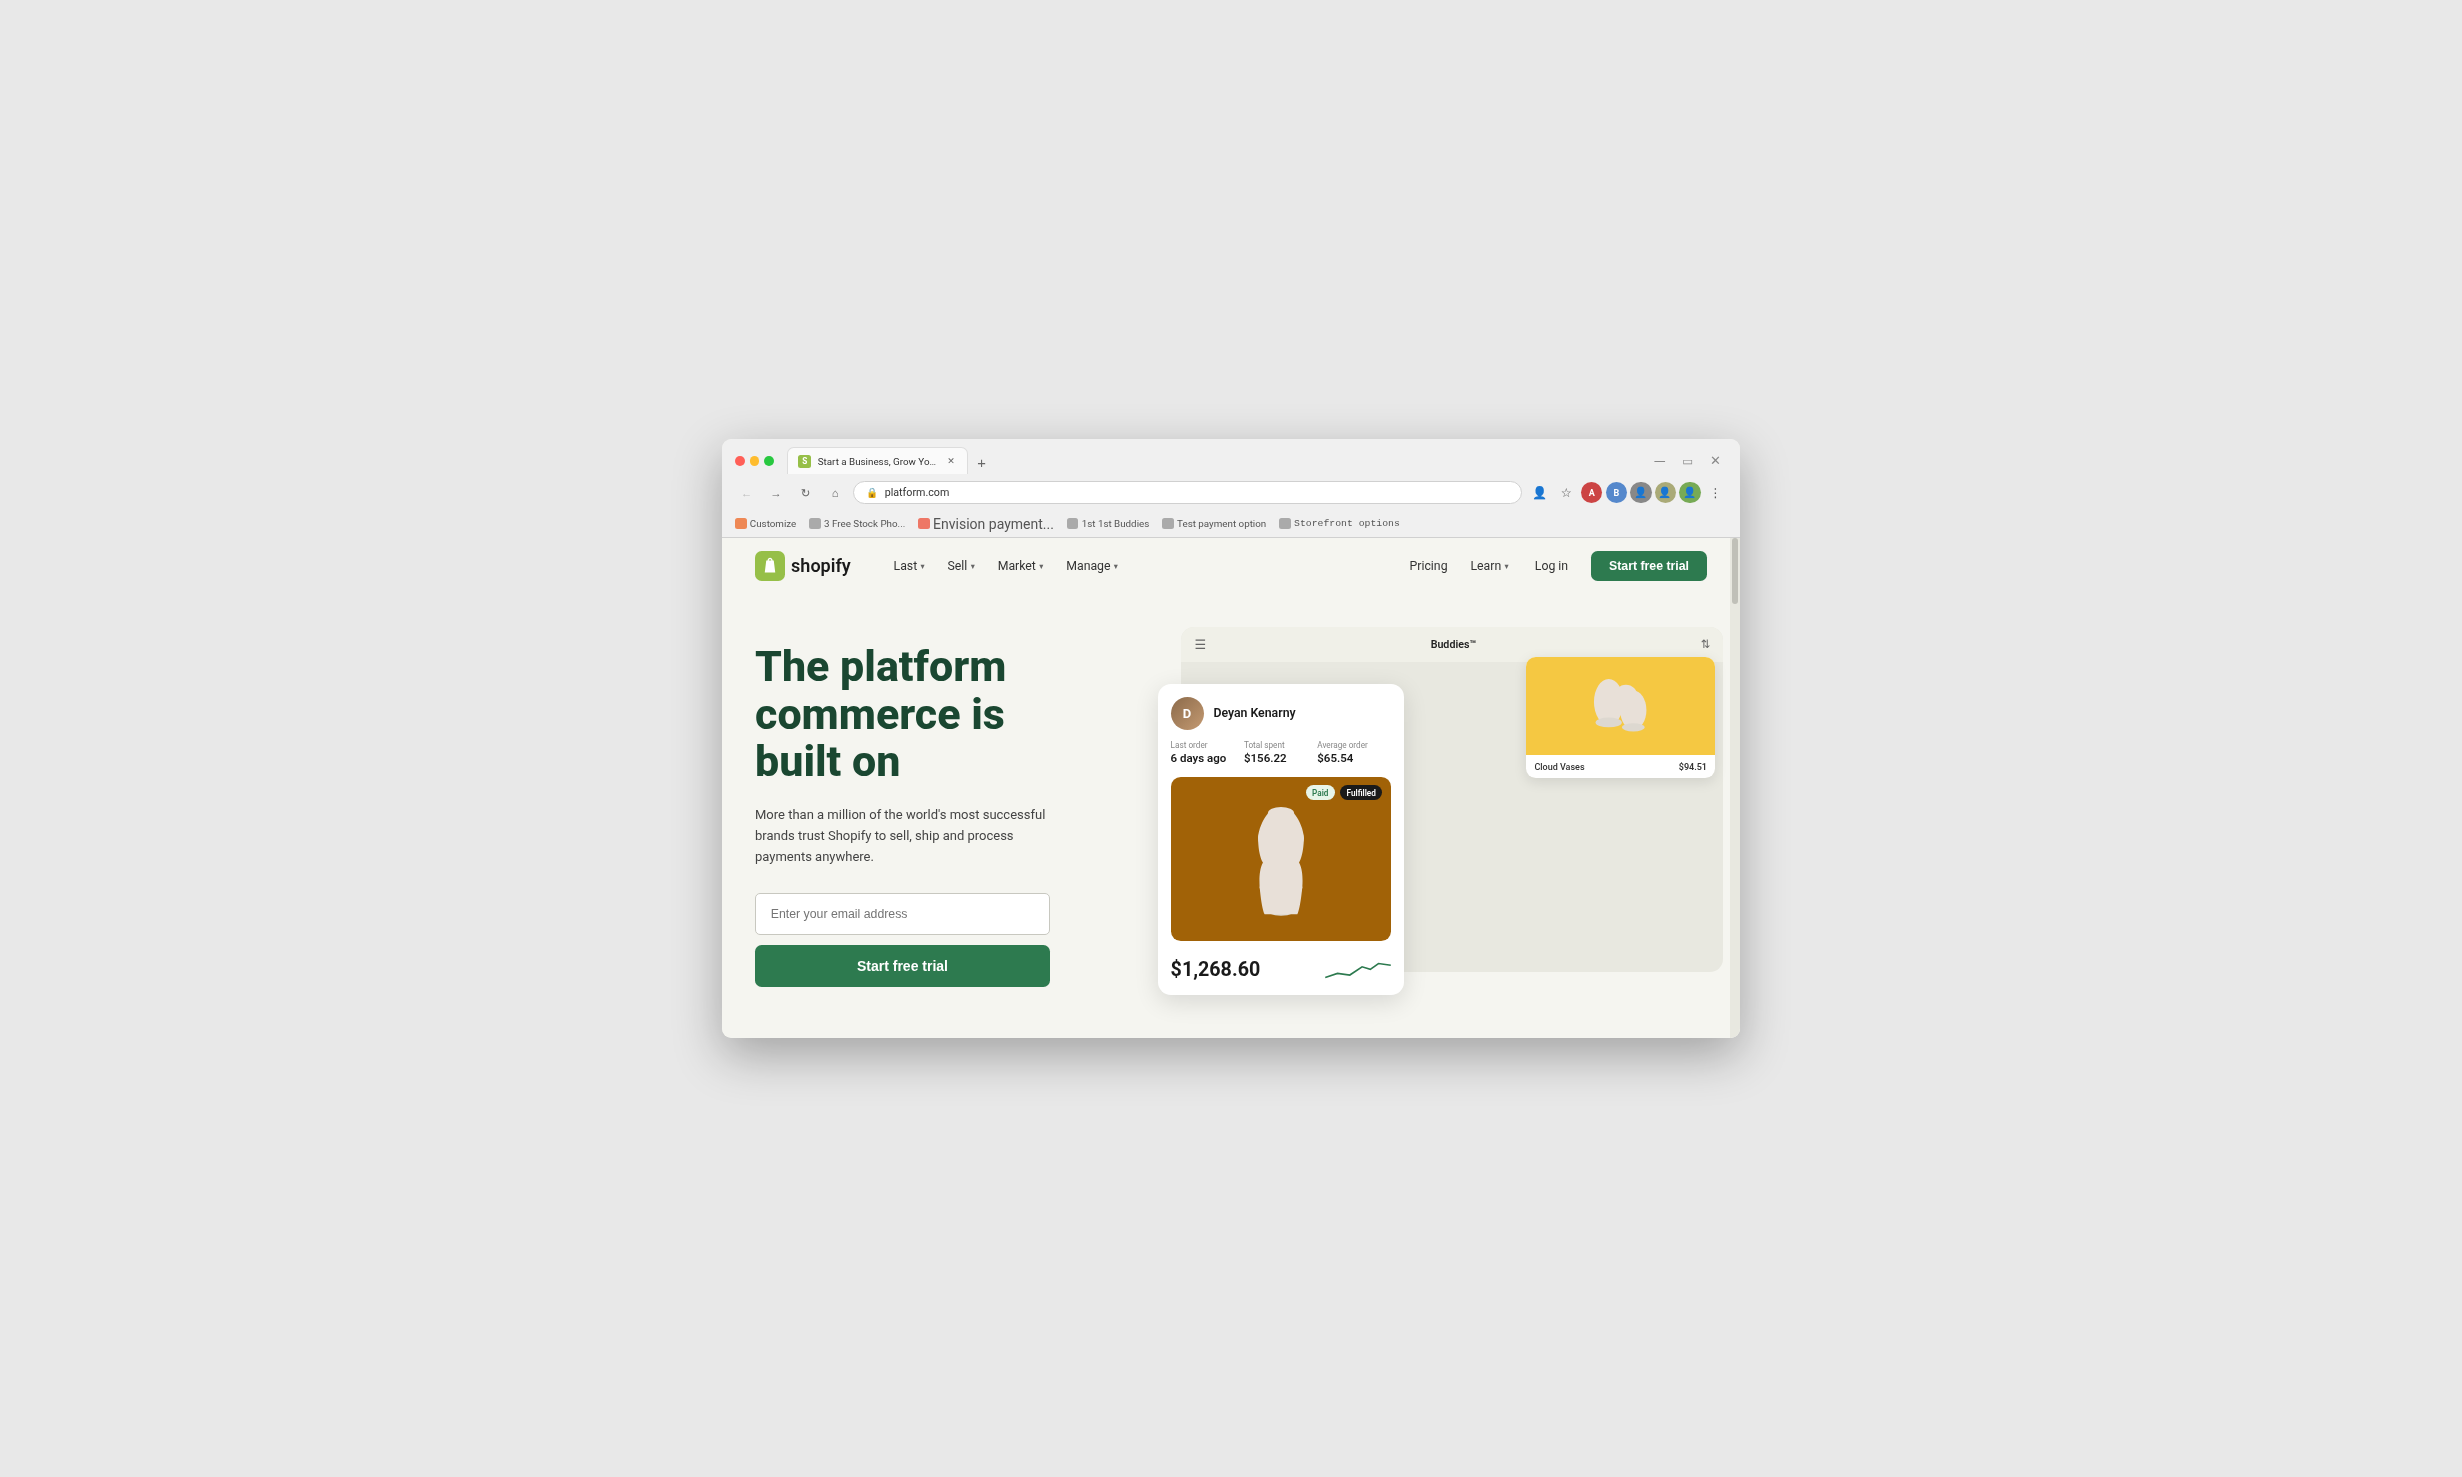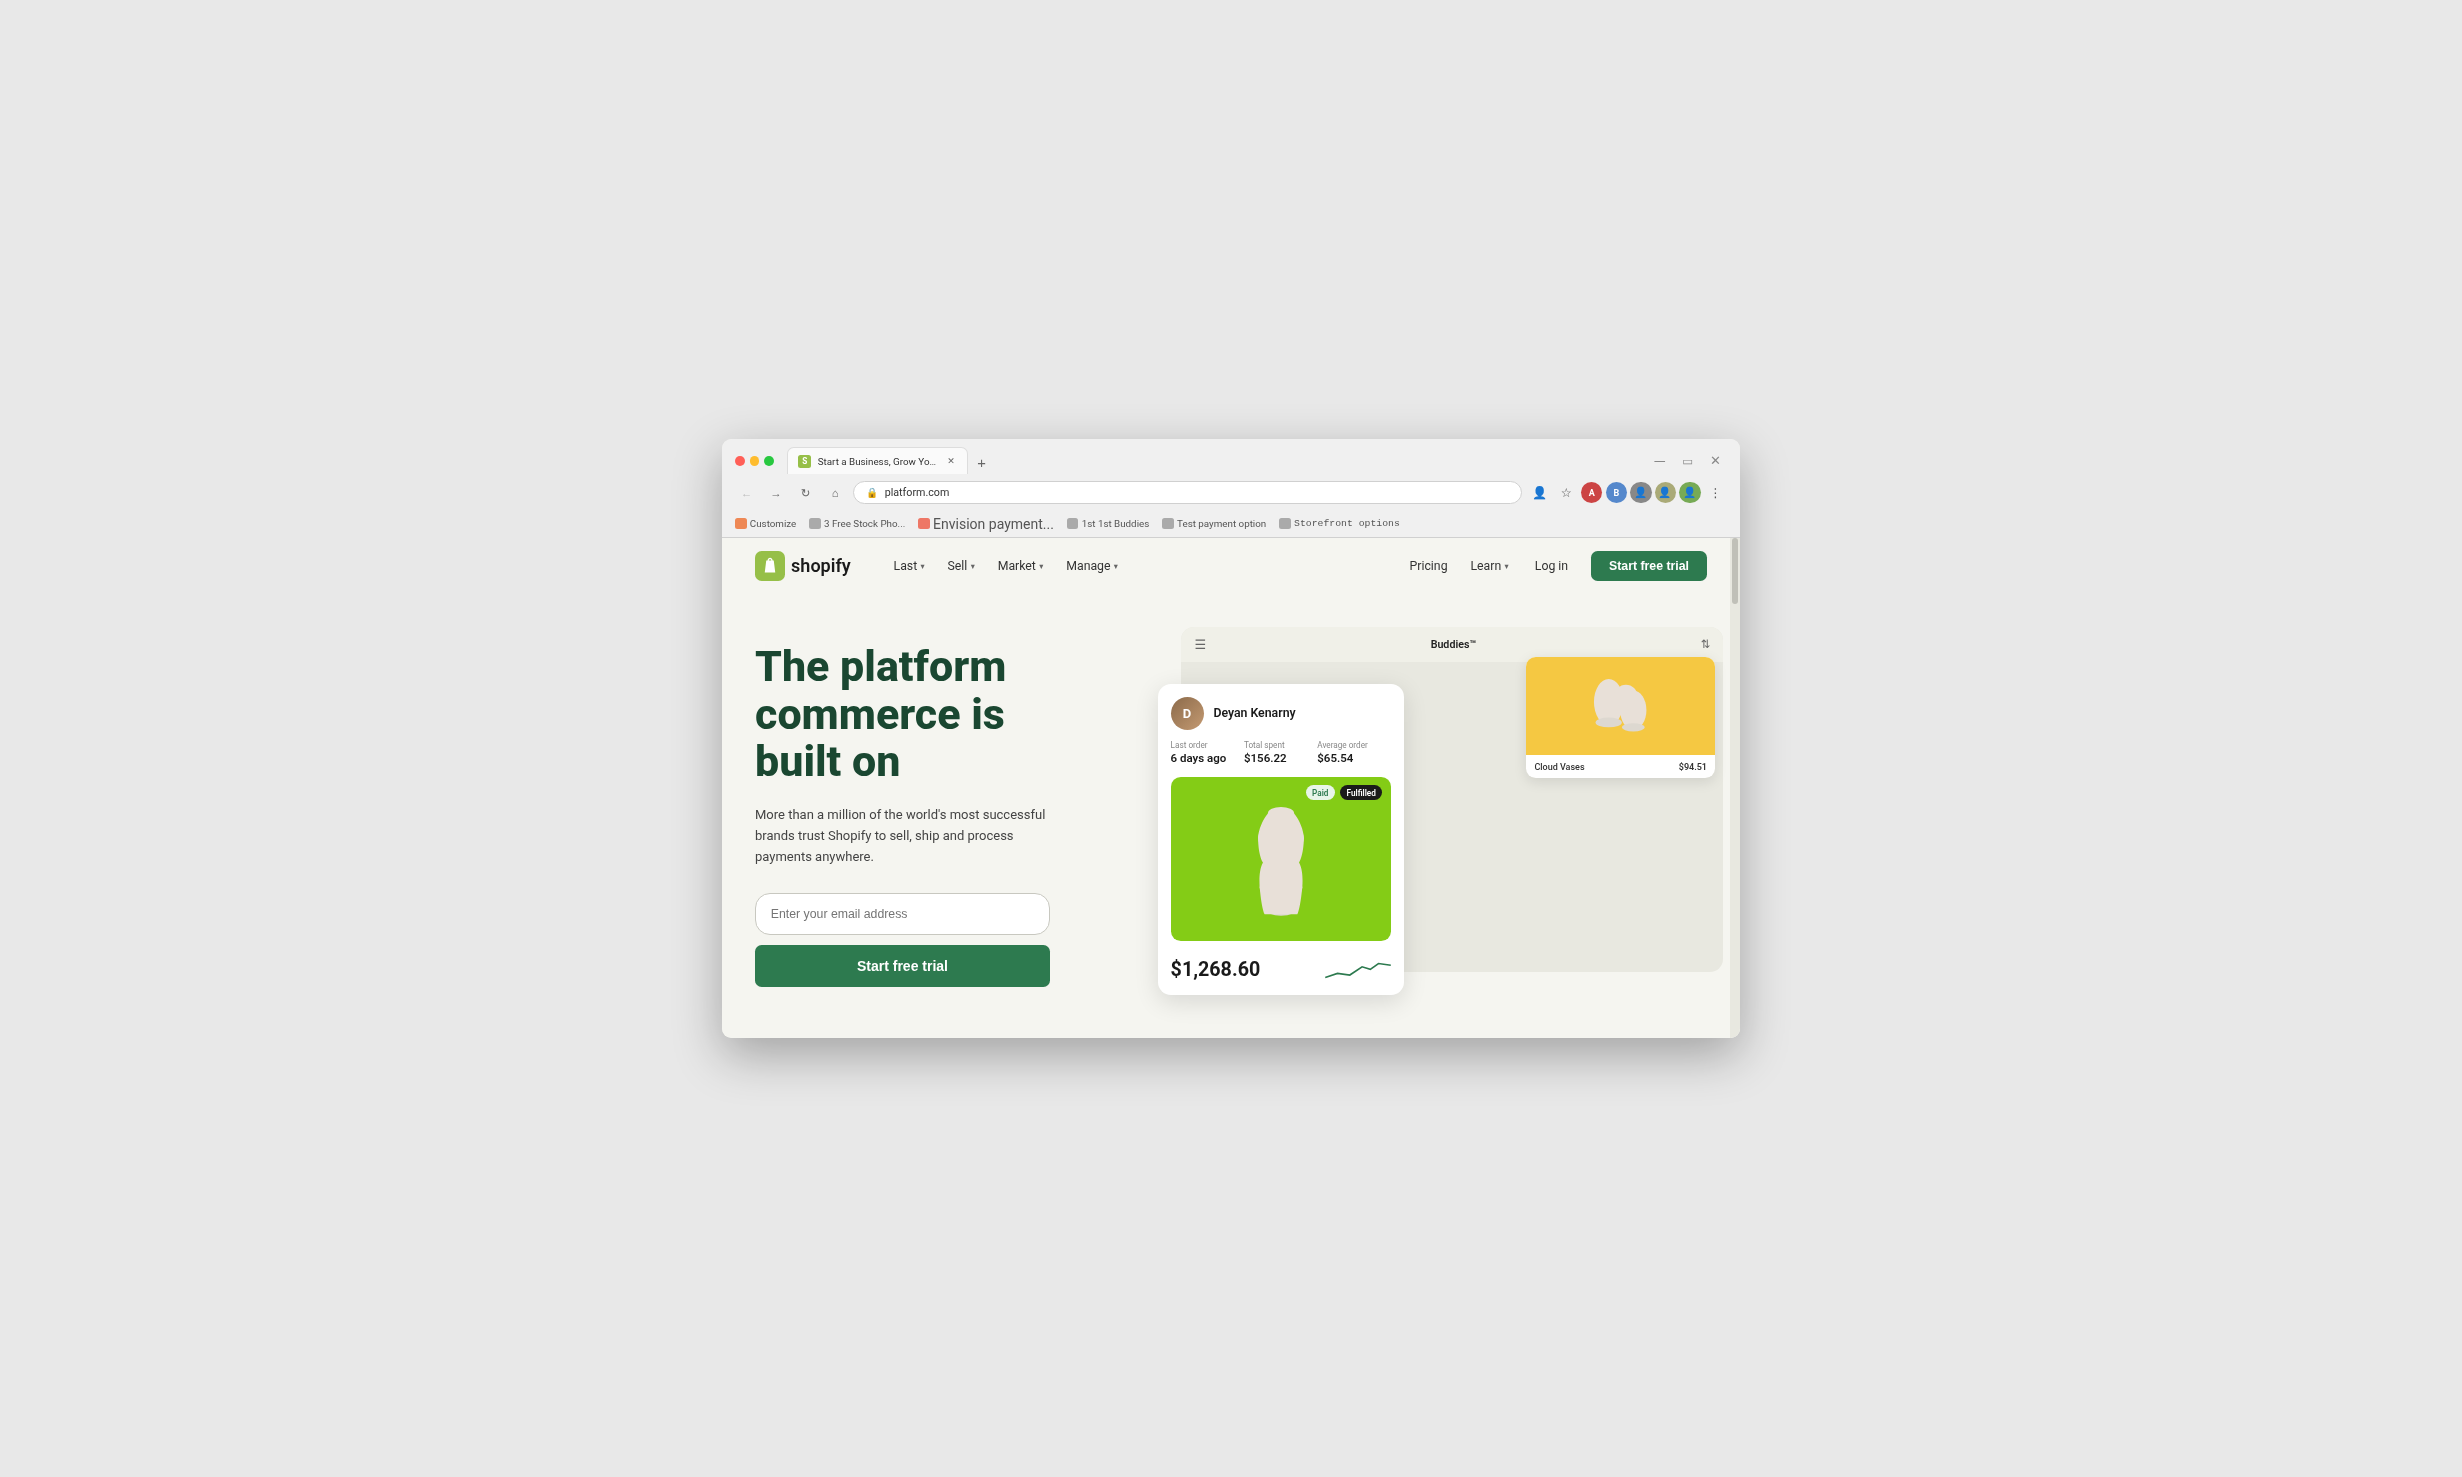--- a/index.html
+++ b/index.html
@@ -332,21 +332,21 @@
       display: flex;
       flex-direction: column;
       gap: 9.8px;
       max-width: 295px;
     }
 
     .email-input {
       width: 100%;
       padding: 13px 14.8px;
       border: 1.2px solid #c8c8c0;
-      border-radius: 15px;
+      border-radius: 5px;
       font-size: 12.3px;
       background: white;
       color: #333;
       outline: none;
     }
 
     .trial-btn {
       width: 100%;
       padding: 13px;
       background: #2d7a4f;
@@ -449,21 +449,21 @@
     }
 
     .stat-value {
       font-size: 11.5px;
       font-weight: 600;
       color: #1a1a1a;
     }
 
     .product-image-card {
       margin: 0 13px 9.8px;
-      background: #84cc16;
+      background: #a16207;
       border-radius: 9.8px;
       height: 164px;
       display: flex;
       align-items: center;
       justify-content: center;
       position: relative;
       overflow: hidden;
     }
 
     .product-badges {

